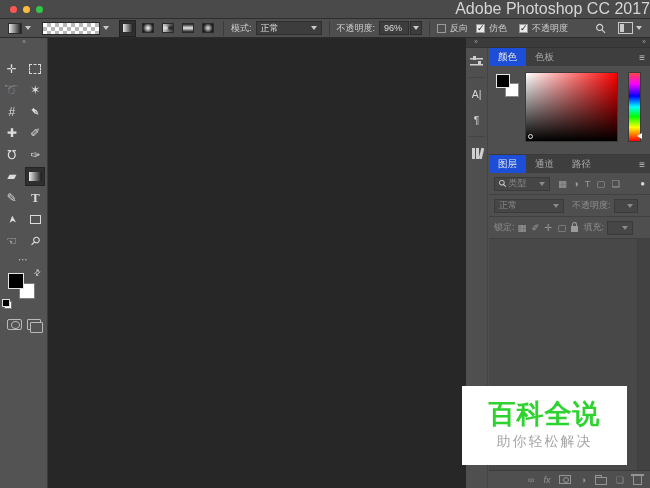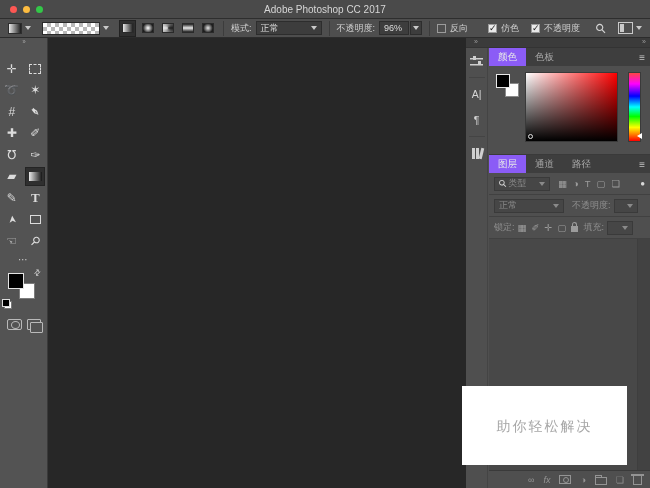--- a/index.html
+++ b/index.html
@@ -6,21 +6,21 @@
   html,body { width:650px; height:488px; overflow:hidden; }
   body { font-family:"Liberation Sans","DejaVu Sans",sans-serif; background:#272727; position:relative;
          -webkit-font-smoothing:antialiased; color:#d4d4d4; }
 
   
   .titlebar { position:absolute; left:0; top:0; width:650px; height:19px; background:#4a4a4a;
               border-bottom:1px solid #2e2e2e; display:flex; align-items:center; }
   .lights { position:absolute; left:10px; top:6px; display:flex; gap:6px; }
   .light { width:7px; height:7px; border-radius:50%; }
   .l-red{background:#fc5753;} .l-yellow{background:#fdbc40;} .l-green{background:#33c748;}
-  .title-text { width:100%; text-align:center; font-size:10px; color:#d6d6d6; }
+  .title-text { width:100%; text-align:right; font-size:16px; color:#d6d6d6; }
 
   
   .optionsbar { position:absolute; left:0; top:19px; width:650px; height:19px; background:#4e4e4e;
                 border-bottom:1px solid #2c2c2c; display:flex; align-items:center; font-size:9px; }
   .ob-group { display:flex; align-items:center; }
   .arr { width:0; height:0; border-left:3px solid transparent; border-right:3px solid transparent;
          border-top:4px solid #c9c9c9; display:inline-block; margin-left:3px; }
   .preset-btn { margin-left:8px; display:flex; align-items:center; }
   .mini-grad { width:14px; height:11px; border:1px solid #2d2d2d; background:linear-gradient(90deg,#e8e8e8,#1c1c1c); }
   .grad-preview { margin-left:11px; width:58px; height:13px; border:1px solid #2a2a2a;
@@ -109,21 +109,21 @@
   .i-books::before { content:""; position:absolute; left:1px; top:0; width:2.5px; height:11px; background:#cfcfcf; box-shadow:4px 0 0 #cfcfcf; }
   .i-books::after { content:""; position:absolute; right:0px; top:0; width:2.5px; height:11px; background:#cfcfcf; transform:rotate(14deg); }
   .charA { font-size:10.5px; color:#d6d6d6; }
 
   .panels { position:absolute; left:23px; top:10px; width:161px; height:440px; }
 
   
   .colorpanel { height:107px; border-bottom:1px solid #3a3a3a; position:relative; }
   .tabbar { height:18px; background:#3e3e3e; display:flex; align-items:stretch; font-size:9.5px; position:relative; }
   .tab { padding:0 9px; display:flex; align-items:center; color:#a9a9a9; }
-  .tab.active { background:#8b5cf6; color:#e8e8e8; }
+  .tab.active { background:#1d4ed8; color:#e8e8e8; }
   .tab-menu { margin-left:auto; margin-right:5px; align-self:center; color:#c4c4c4; font-size:10px; }
   .cp-body { position:relative; height:88px; }
   .cp-swatches { position:absolute; left:7px; top:8px; width:30px; height:30px; }
   .cp-front { position:absolute; left:0; top:0; width:14px; height:14px; background:#000; border:1.5px solid #e8e8e8; z-index:2; }
   .cp-back { position:absolute; left:9px; top:9px; width:14px; height:14px; background:#fff; border:1px solid #8a8a8a; }
   .satbox { position:absolute; left:36px; top:6px; width:93px; height:70px;
      background:linear-gradient(to top,#000,rgba(0,0,0,0)),linear-gradient(to right,#fff,rgba(255,255,255,0)),#f00; border:1px solid #3a3a3a; }
   .sat-marker { position:absolute; left:2px; bottom:2px; width:5px; height:5px; border:1px solid #e0e0e0; border-radius:50%; }
   .huestrip { position:absolute; right:9px; top:6px; width:13px; height:70px; border:1px solid #3a3a3a;
      background:linear-gradient(180deg,#ff4444 0%,#ff00ff 16%,#0000ff 34%,#00ffff 50%,#00ff00 64%,#ffff00 80%,#ff8000 90%,#ff0000 100%); }
@@ -215,21 +215,21 @@
     <span>96%</span>
   </span>
   <span class="spin">
       <span class="arr" style="margin-left:0"></span>
     </span>
   <span class="sep"></span>
   <span class="ob-group">
     <span class="cb"></span>
     <span class="ob-label">反向</span>
   </span>
-  <span class="ob-group" style="margin-left:16px">
+  <span class="ob-group" style="margin-left:4px">
     <span class="cb on"></span>
     <span class="ob-label">仿色</span>
   </span>
   <span class="ob-group" style="margin-left:8px">
     <span class="cb on"></span>
     <span class="ob-label">不透明度</span>
   </span>
   <span class="ob-right">
     <span class="search-glyph">⚲</span>
     <span class="ob-group">
@@ -433,14 +433,15 @@
         <span>◑</span>
         <span class="i-folder"></span>
         <span>❏</span>
         <span class="i-trash"></span>
       </div>
     </div>
   </div>
 </div>
 
 <div class="watermark">
+  <div class="wm-title">百科全说</div>
   <div class="wm-sub">助你轻松解决</div>
 </div>
 
 </body></html>

